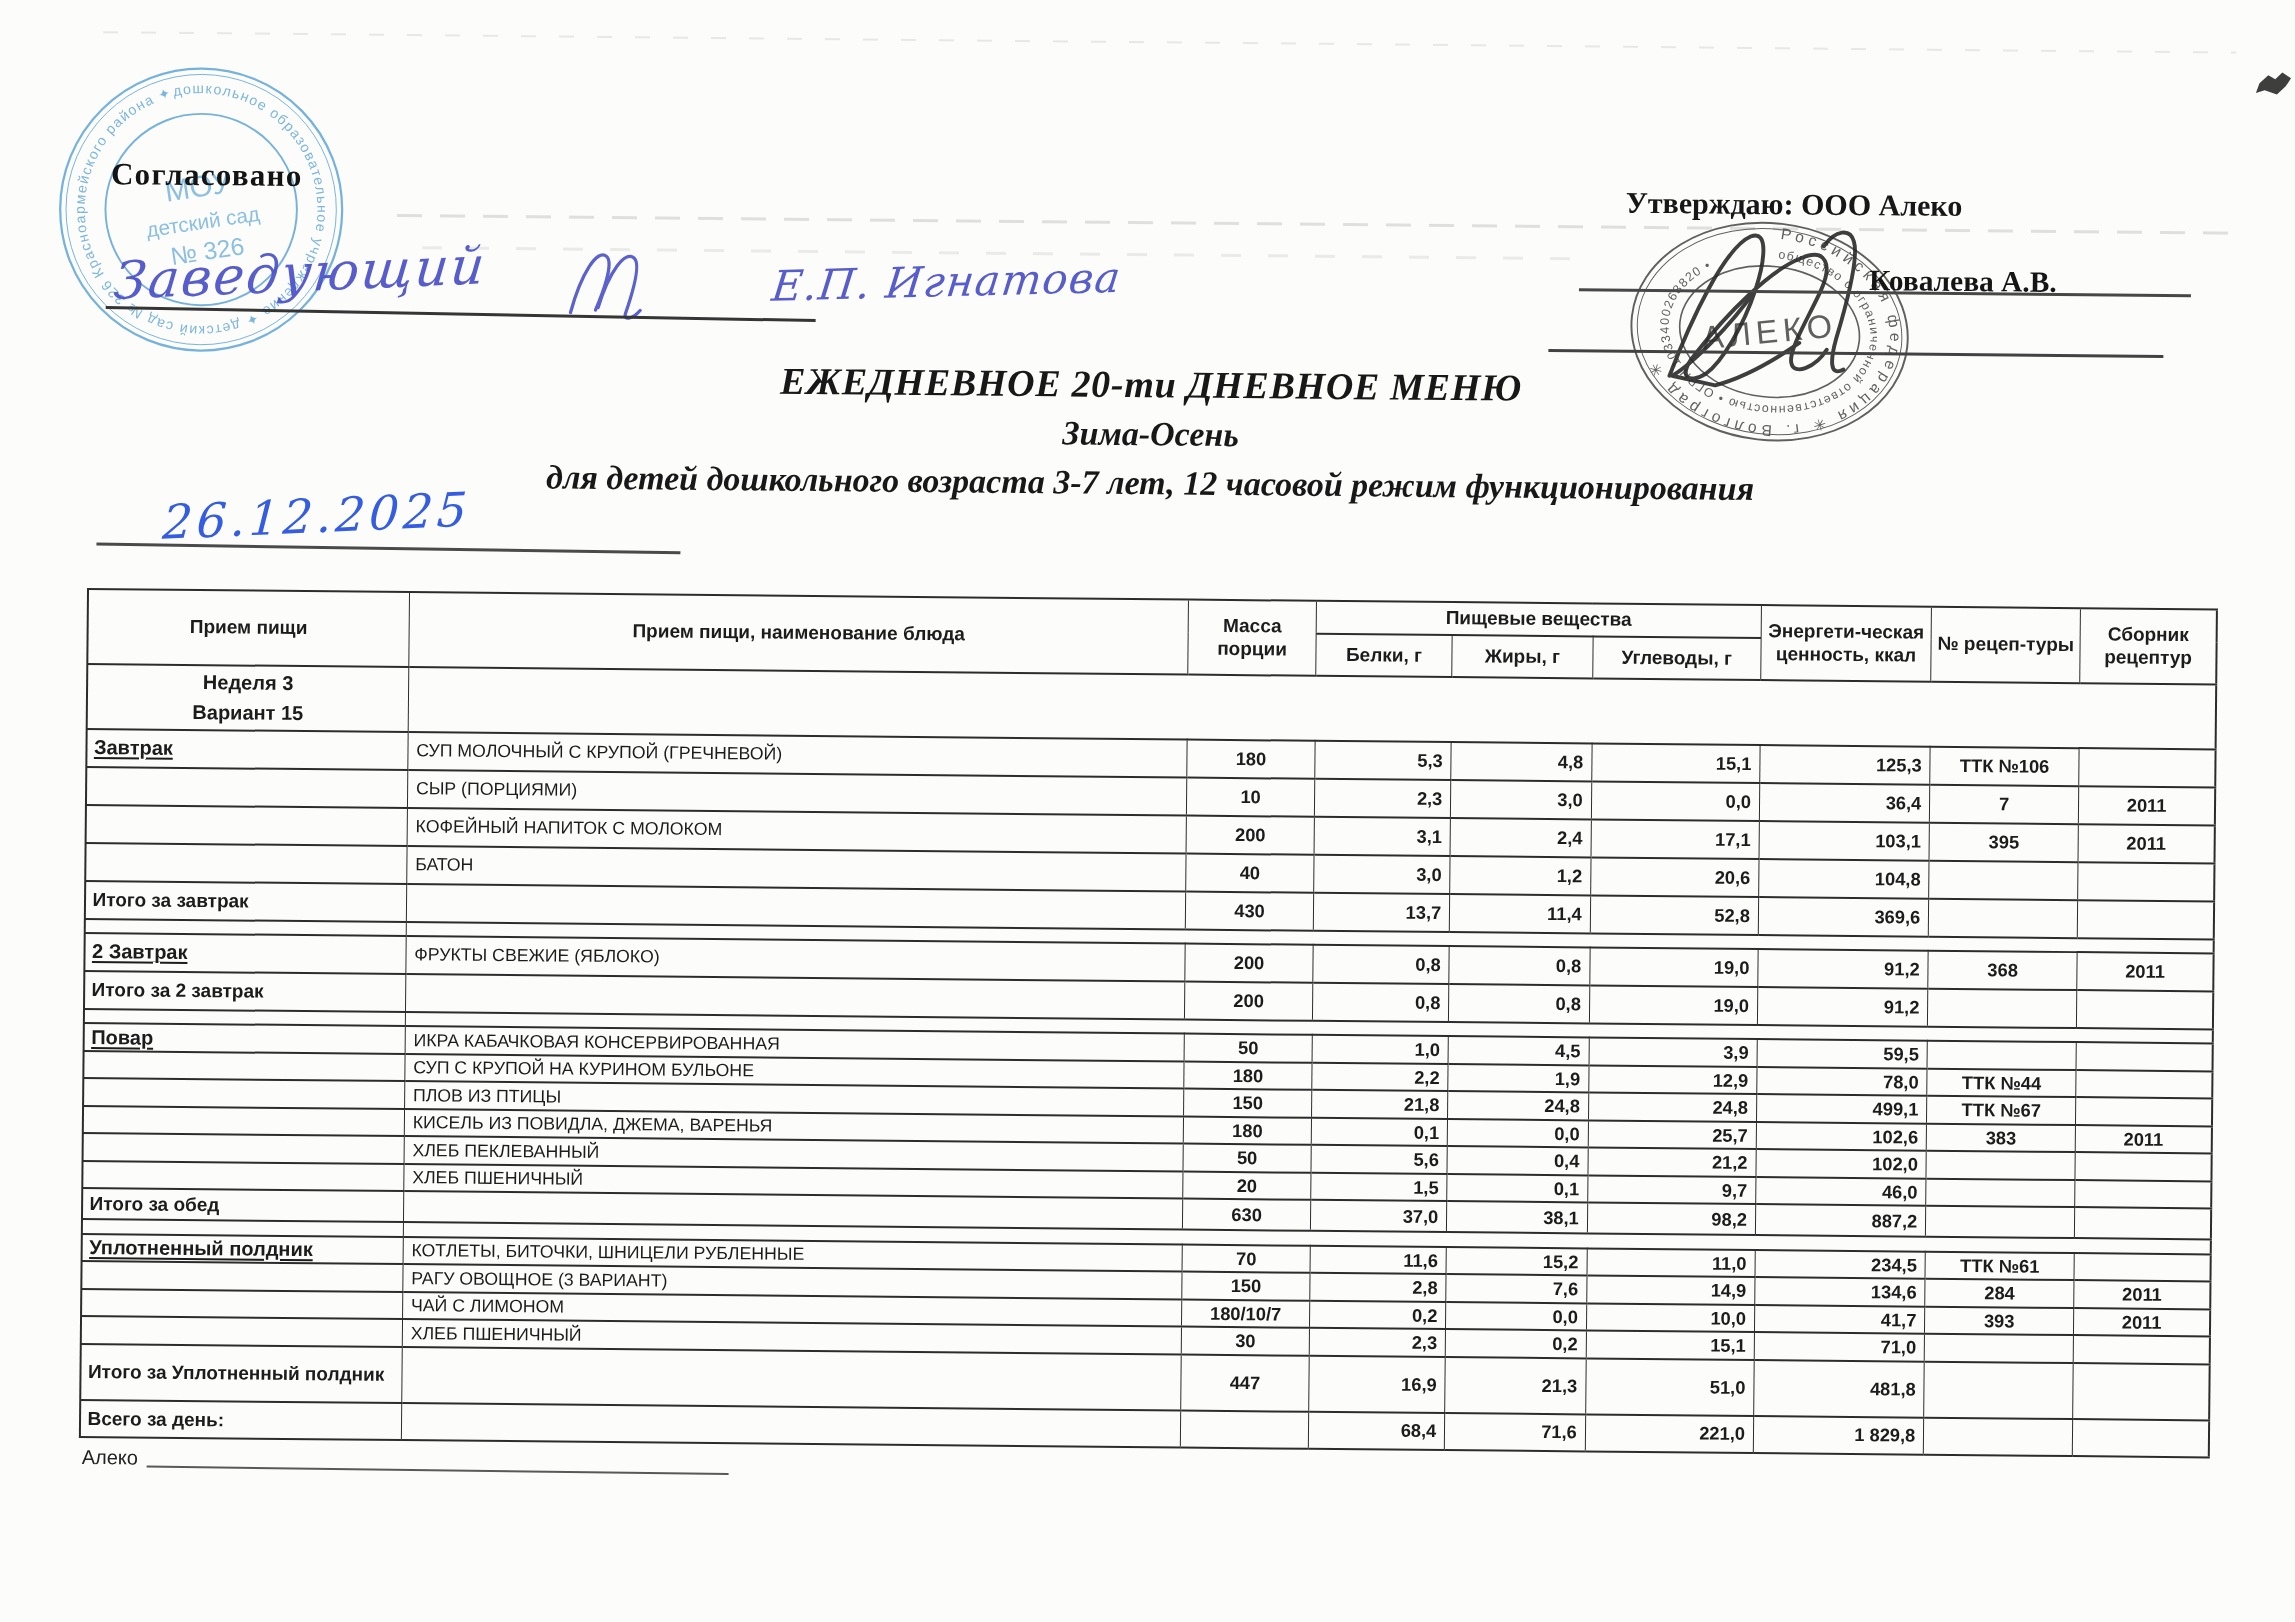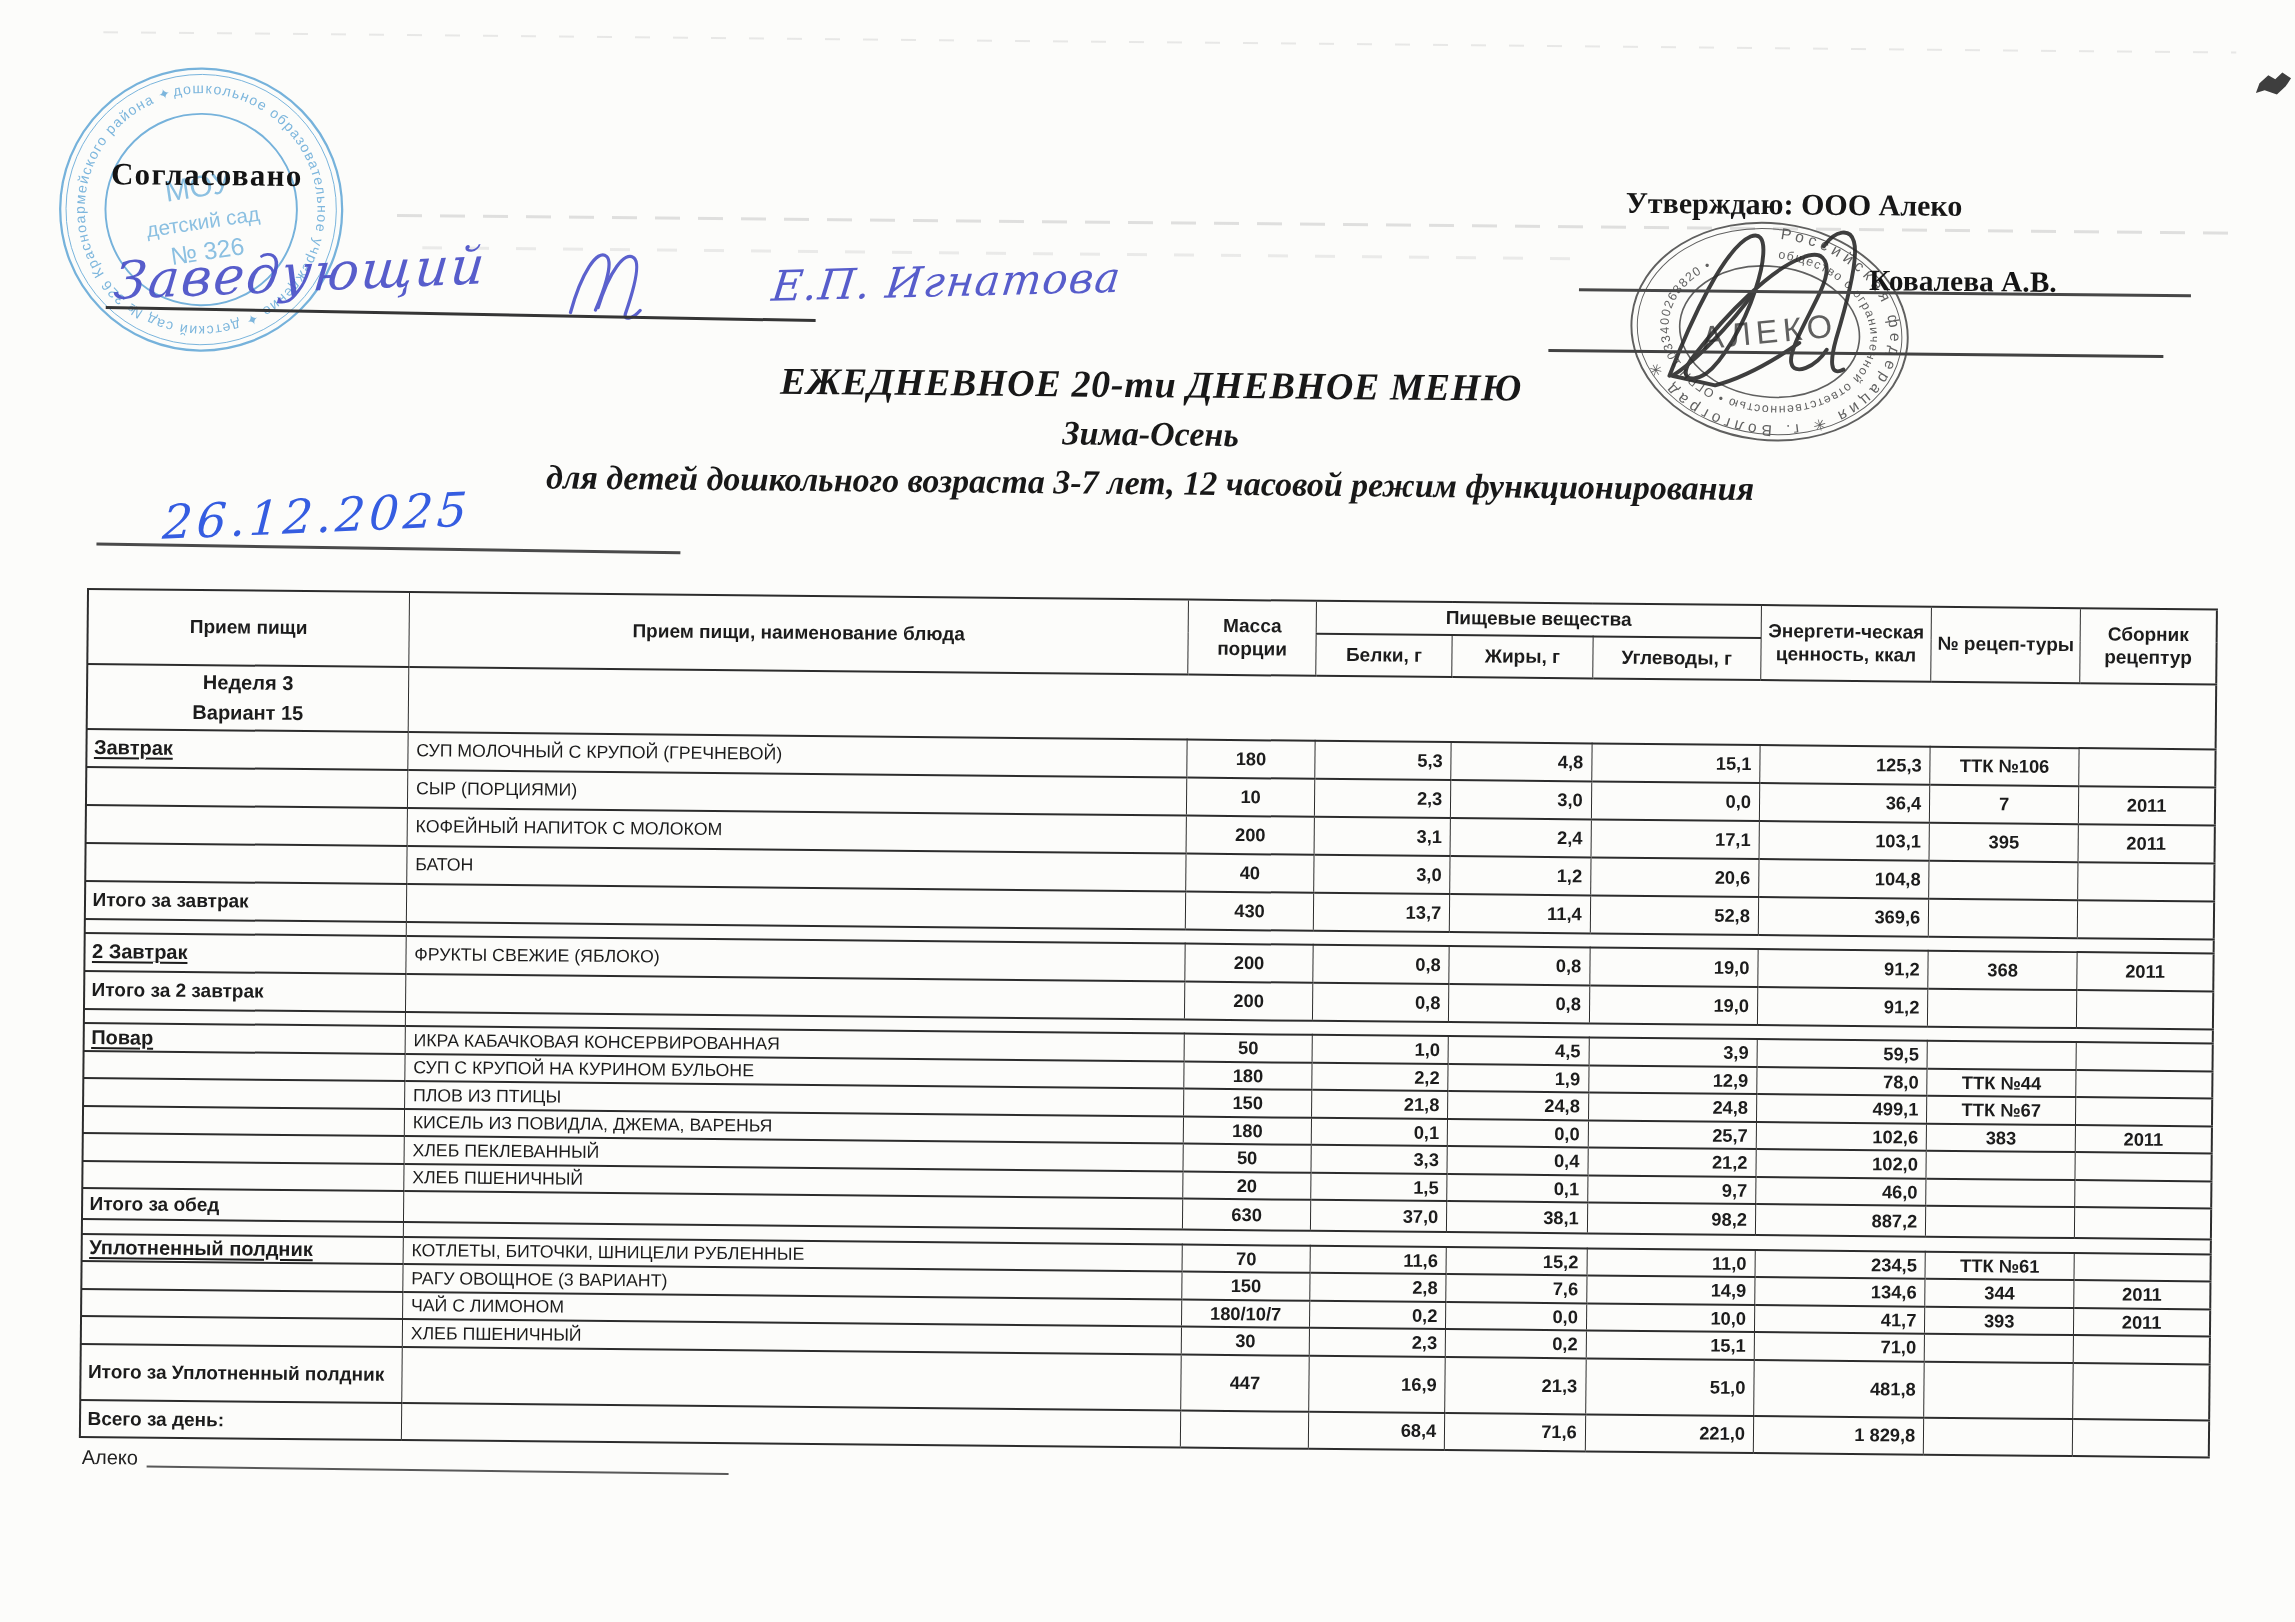--- a/index.html
+++ b/index.html
@@ -319,21 +319,21 @@
         <td class="c-num">0,0</td>
         <td class="c-num">25,7</td>
         <td class="c-num">102,6</td>
         <td class="c-recipe">383</td>
         <td class="c-src">2011</td>
       </tr>
       <tr class="r-l">
         <td class="c-meal"></td>
         <td class="c-dish">ХЛЕБ ПЕКЛЕВАННЫЙ</td>
         <td class="c-mass">50</td>
-        <td class="c-num">3,3</td>
+        <td class="c-num">5,6</td>
         <td class="c-num">0,4</td>
         <td class="c-num">21,2</td>
         <td class="c-num">102,0</td>
         <td class="c-recipe"></td>
         <td class="c-src"></td>
       </tr>
       <tr class="r-l">
         <td class="c-meal"></td>
         <td class="c-dish">ХЛЕБ ПШЕНИЧНЫЙ</td>
         <td class="c-mass">20</td>
@@ -372,21 +372,21 @@
         <td class="c-src"></td>
       </tr>
       <tr class="r-l">
         <td class="c-meal"></td>
         <td class="c-dish">РАГУ ОВОЩНОЕ (3 ВАРИАНТ)</td>
         <td class="c-mass">150</td>
         <td class="c-num">2,8</td>
         <td class="c-num">7,6</td>
         <td class="c-num">14,9</td>
         <td class="c-num">134,6</td>
-        <td class="c-recipe">344</td>
+        <td class="c-recipe">284</td>
         <td class="c-src">2011</td>
       </tr>
       <tr class="r-l">
         <td class="c-meal"></td>
         <td class="c-dish">ЧАЙ С ЛИМОНОМ</td>
         <td class="c-mass">180/10/7</td>
         <td class="c-num">0,2</td>
         <td class="c-num">0,0</td>
         <td class="c-num">10,0</td>
         <td class="c-num">41,7</td>

